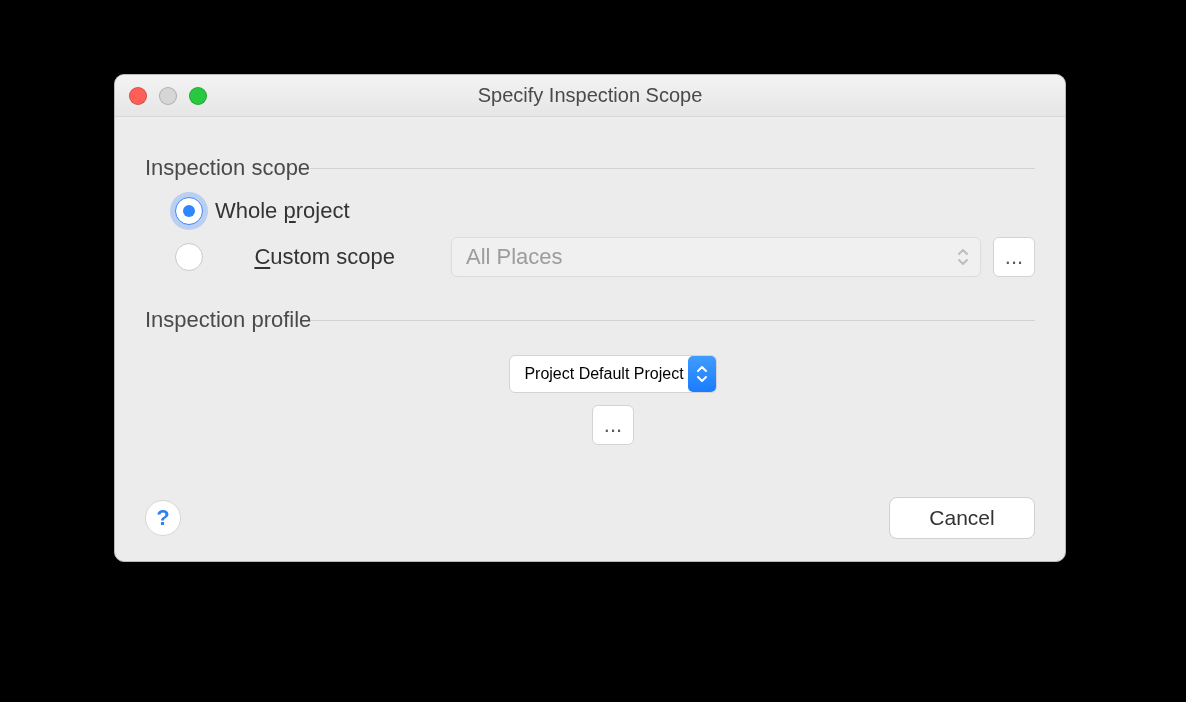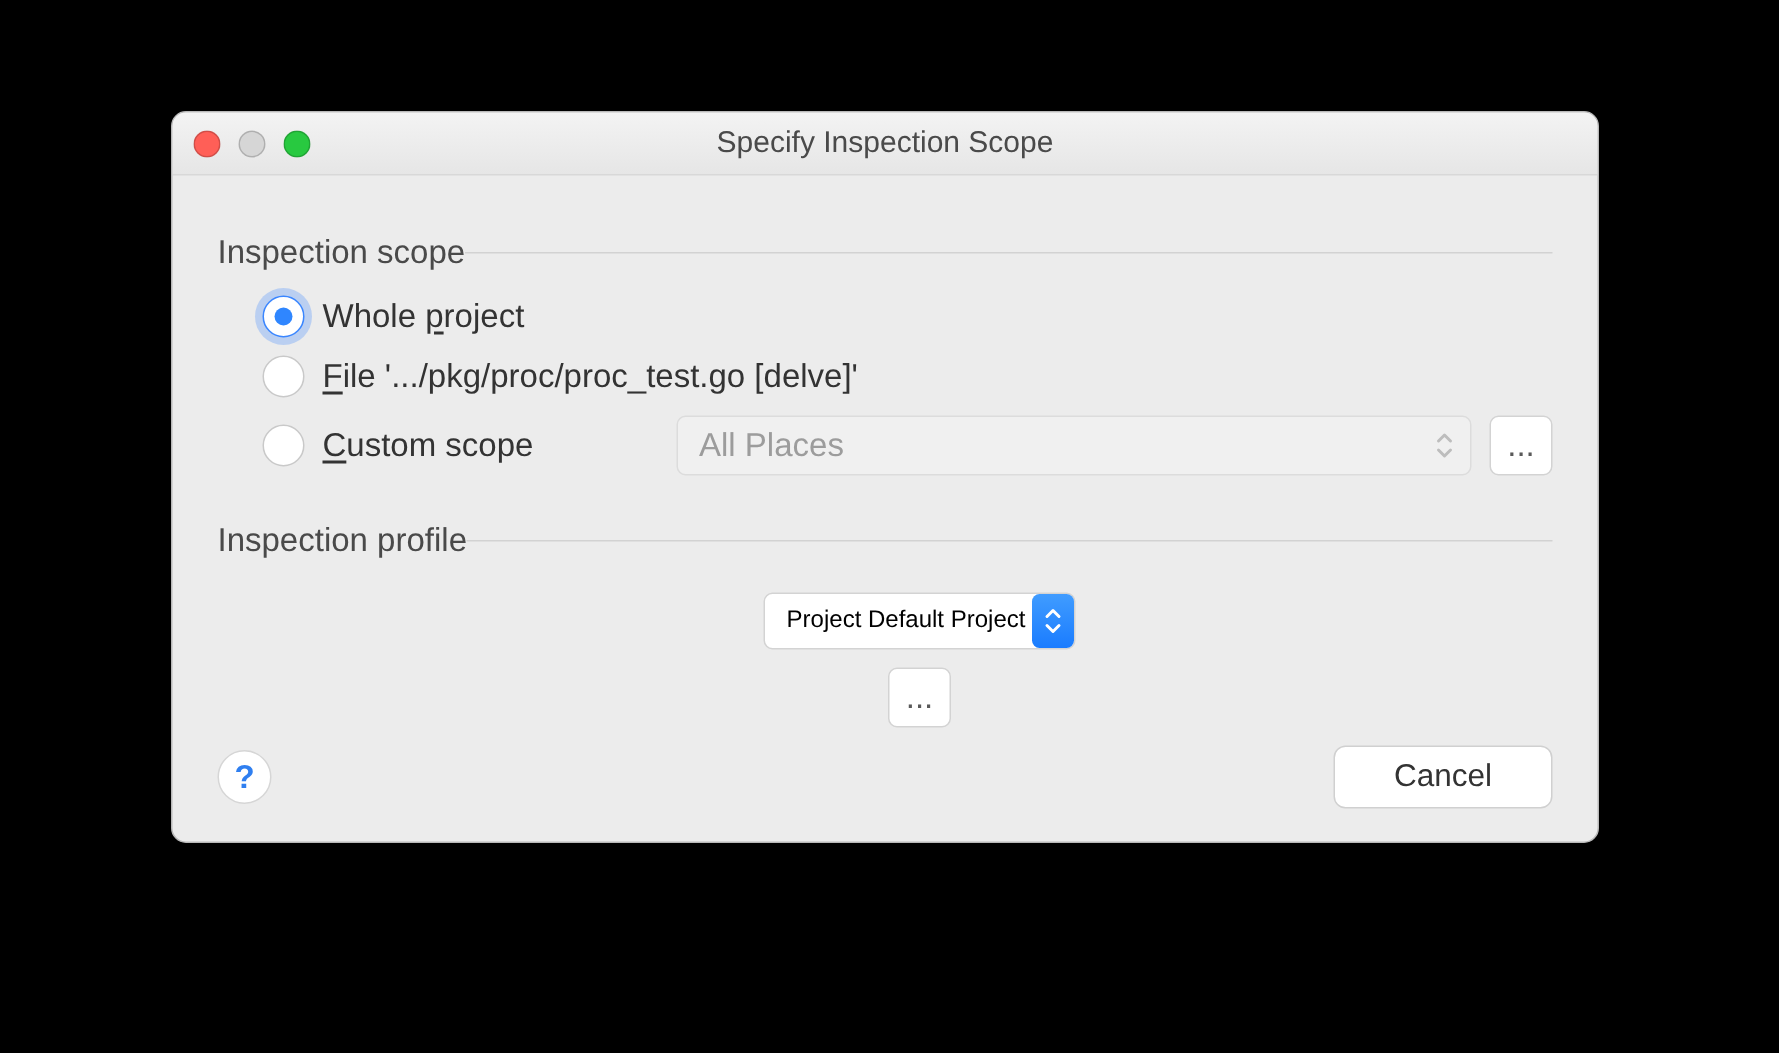--- a/index.html
+++ b/index.html
@@ -88,21 +88,21 @@
     width: 12px; height: 12px; border-radius: 50%;
     background: #2f86ff;
   }
 
   .mnemonic { text-decoration: underline; text-underline-offset: 3px; }
 
   .custom-row {
     display: flex; align-items: center; gap: 12px;
     padding: 6px 0 6px 30px;
   }
-  .custom-row .radio-label { font-size: 22px; color: #333; min-width: 180px; }
+  .custom-row .radio-label { font-size: 22px; color: #333; min-width: 180px; text-align: right; }
 
   .combo {
     flex: 1;
     height: 40px;
     background: #fff;
     border: 1px solid #d3d3d3;
     border-radius: 6px;
     display: flex; align-items: center; justify-content: space-between;
     padding: 0 8px 0 14px;
     margin-left: 44px;
@@ -210,26 +210,20 @@
         <div class="rule"></div>
       </div>
 
       <div class="radio-row">
         <div class="radio selected"></div>
         <span>
           <span>Whole </span><span class="mnemonic">p</span><span>roject</span>
         </span>
       </div>
 
-      <div class="radio-row">
-        <div class="radio"></div>
-        <span>
-          <span class="mnemonic">F</span><span>ile '.../pkg/proc/proc_test.go [delve]'</span>
-        </span>
-      </div>
 
       <div class="custom-row">
         <div class="radio"></div>
         <span class="radio-label">
           <span class="mnemonic">C</span><span>ustom scope</span>
         </span>
 
         <div class="combo disabled">
           <span class="combo-text">All Places</span>
           <span class="stepper disabled">

